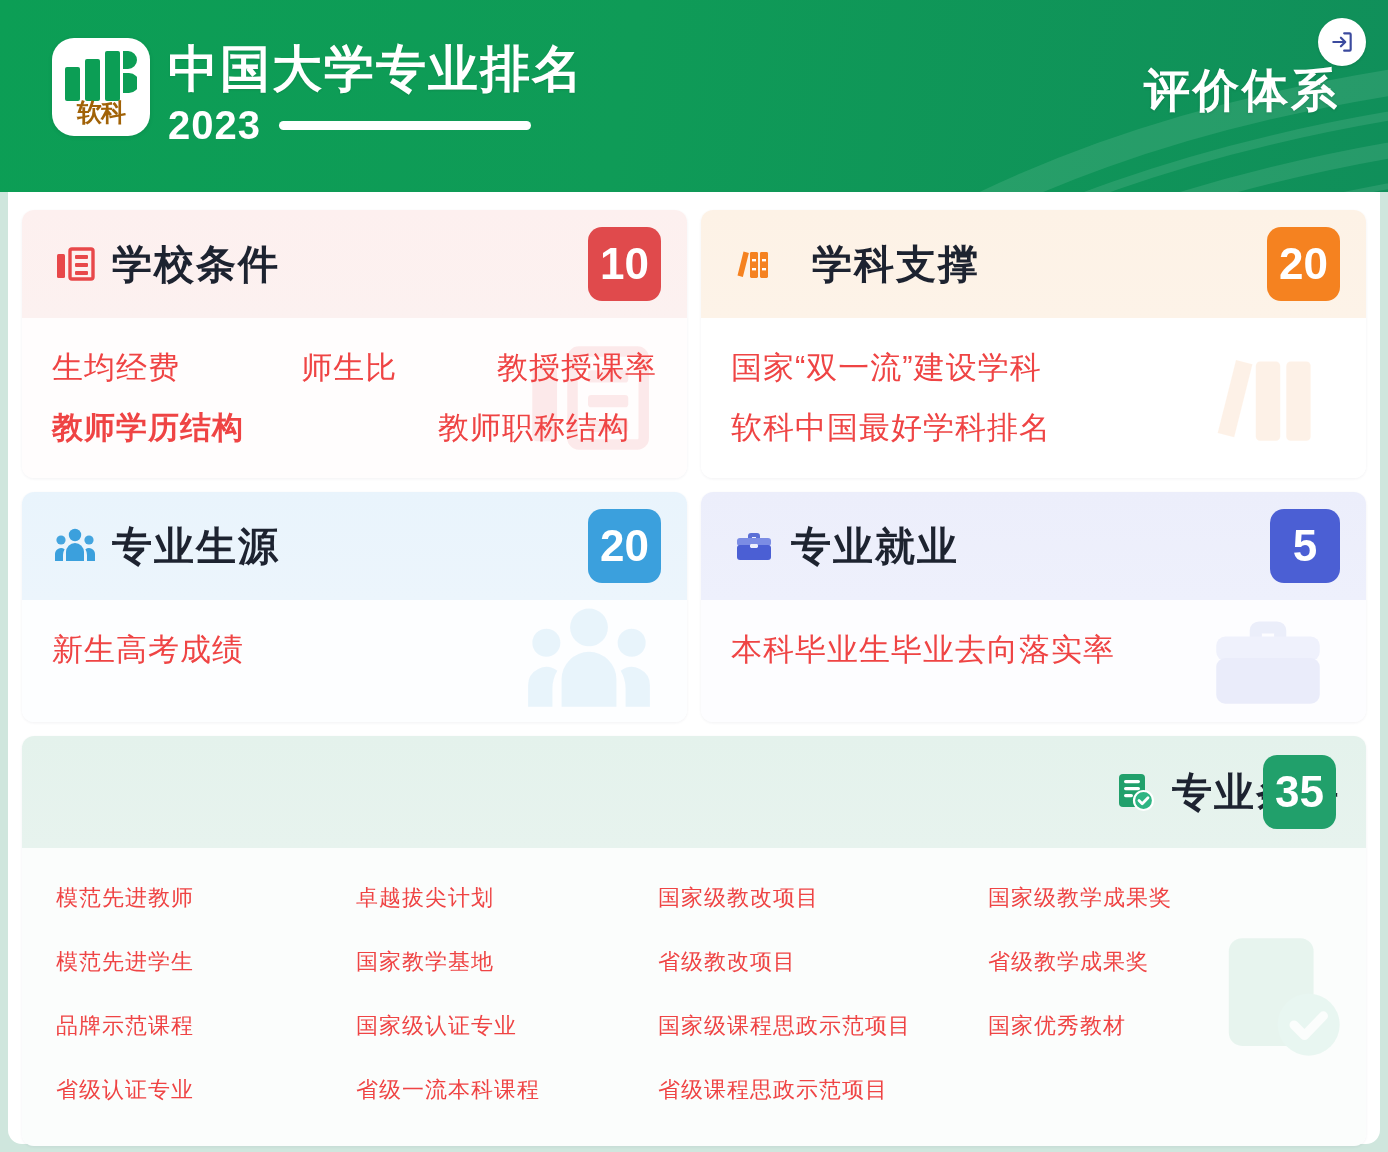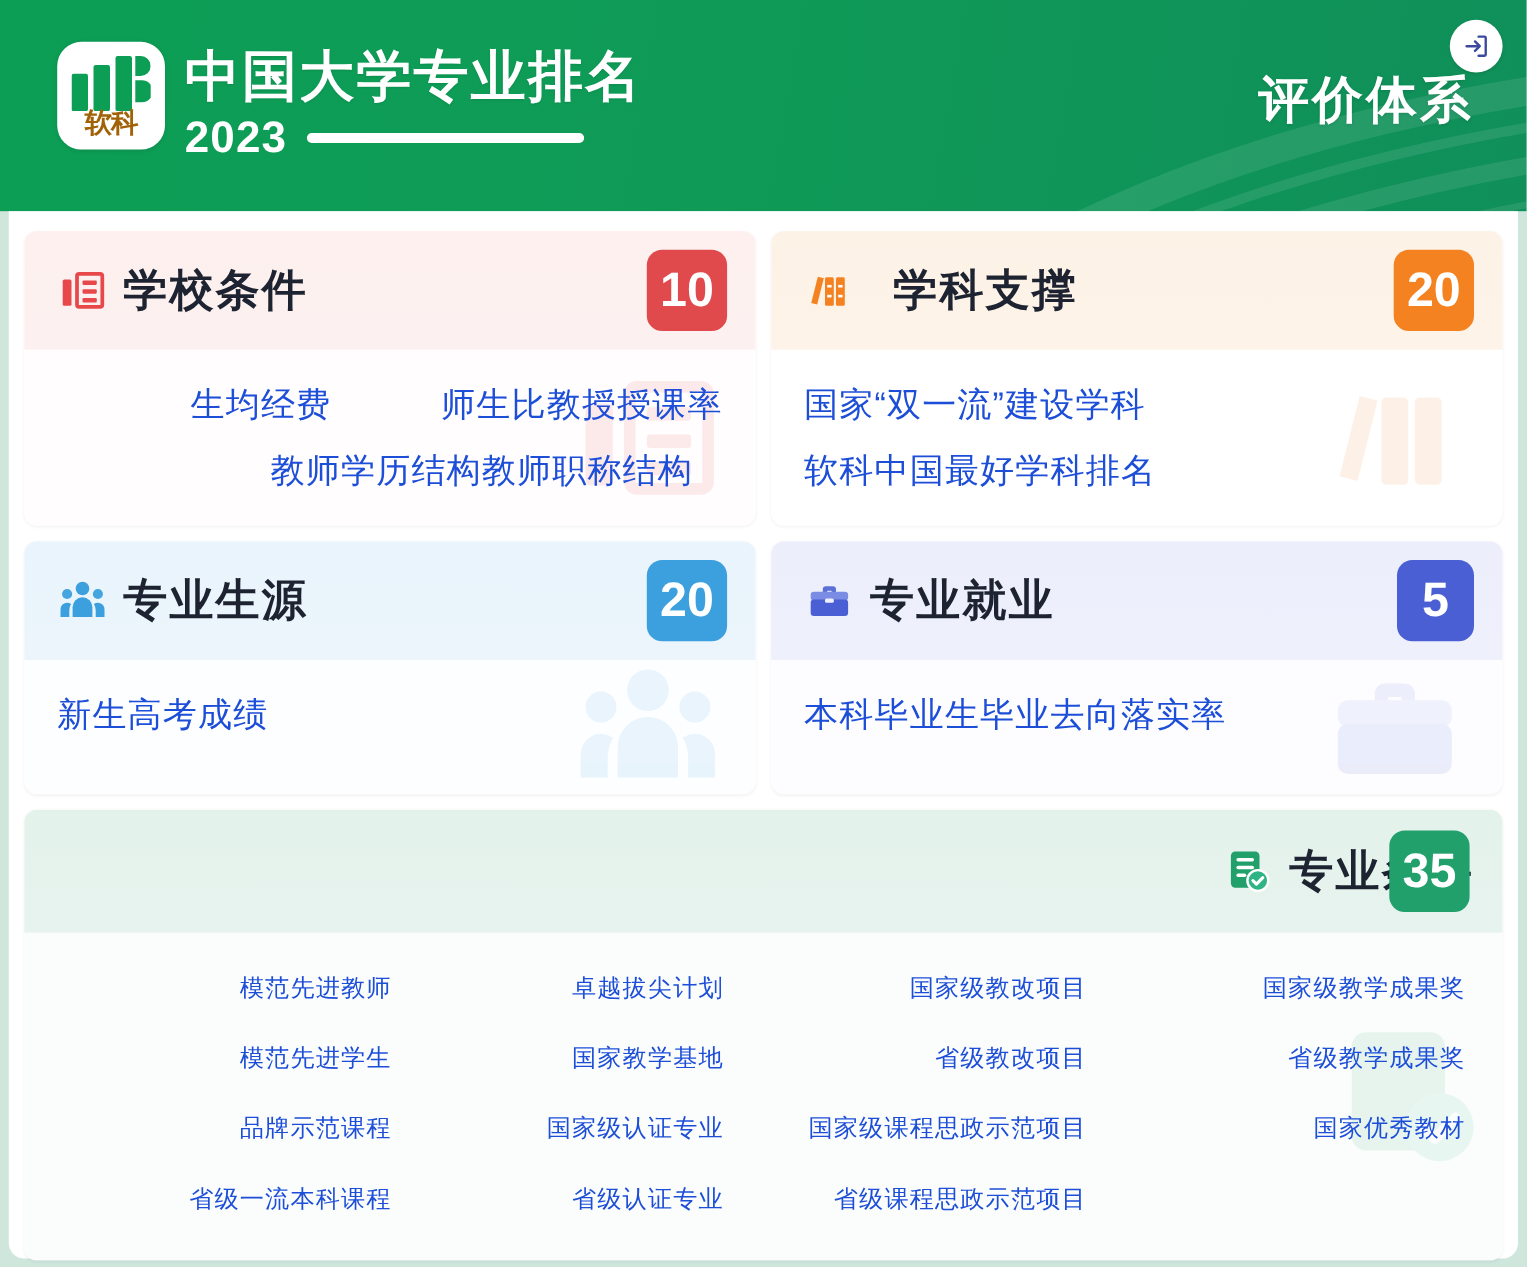--- a/index.html
+++ b/index.html
@@ -206,31 +206,30 @@
   }
   .items-row {
     display: flex;
     position: relative;
     z-index: 1;
     margin-bottom: 12px;
   }
   .items-row:last-child { margin-bottom: 0; }
   .item {
     font-size: 31px;
-    color: #1d4ed8;
+    color: #ef4444;
     line-height: 48px;
     letter-spacing: 1px;
     white-space: nowrap;
-    text-align: right;
   }
 
   
   .c1 .r1 .item:nth-child(1) { width: 252px; }
   .c1 .r1 .item:nth-child(2) { width: 198px; }
-  .c1 .r2 .item:nth-child(1) { width: 386px; }
+  .c1 .r2 .item:nth-child(1) { width: 386px; font-weight: bold; }
 
   
   .stack .item { display: block; }
 
   
   .c5-grid {
     position: relative;
     z-index: 1;
     display: grid;
     grid-template-columns: 300px 302px 330px 1fr;
@@ -479,21 +478,21 @@
           <span class="item">模范先进学生</span>
           <span class="item">国家教学基地</span>
           <span class="item">省级教改项目</span>
           <span class="item">省级教学成果奖</span>
 
           <span class="item">品牌示范课程</span>
           <span class="item">国家级认证专业</span>
           <span class="item">国家级课程思政示范项目</span>
 
           <span class="item">国家优秀教材</span>
+          <span class="item">省级认证专业</span>
           <span class="item">省级一流本科课程</span>
-          <span class="item">省级认证专业</span>
           <span class="item">省级课程思政示范项目</span>
         </div>
       </div>
     </div>
 
   </div>
 </div>
 
 </body></html>

